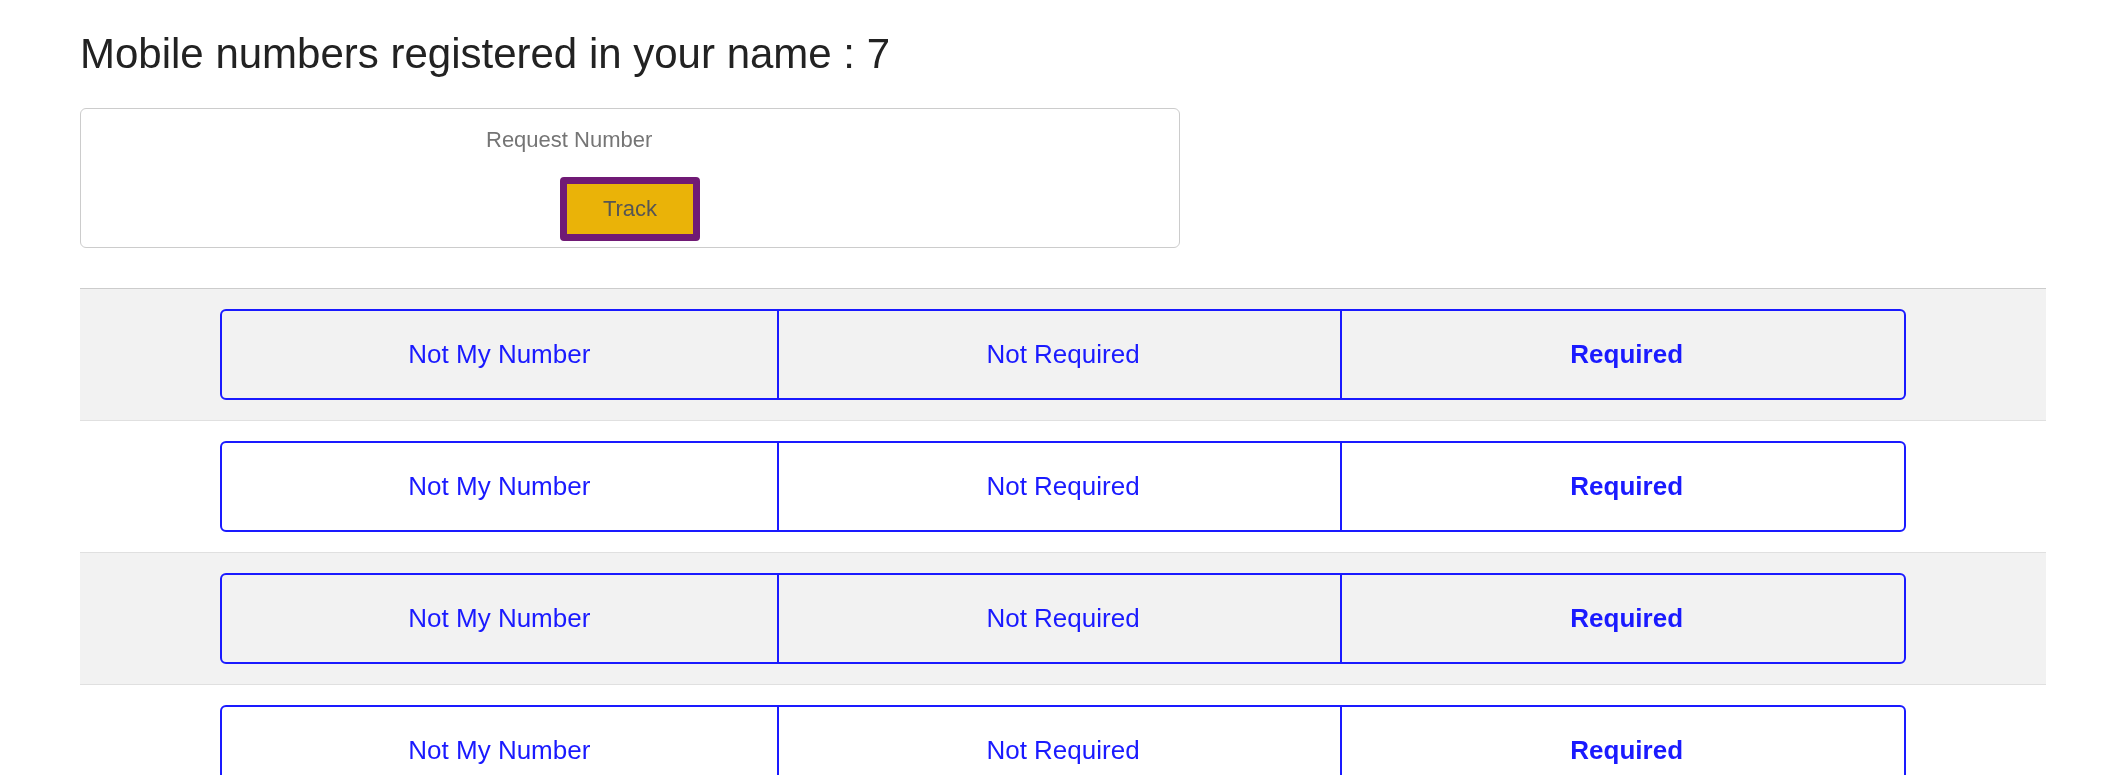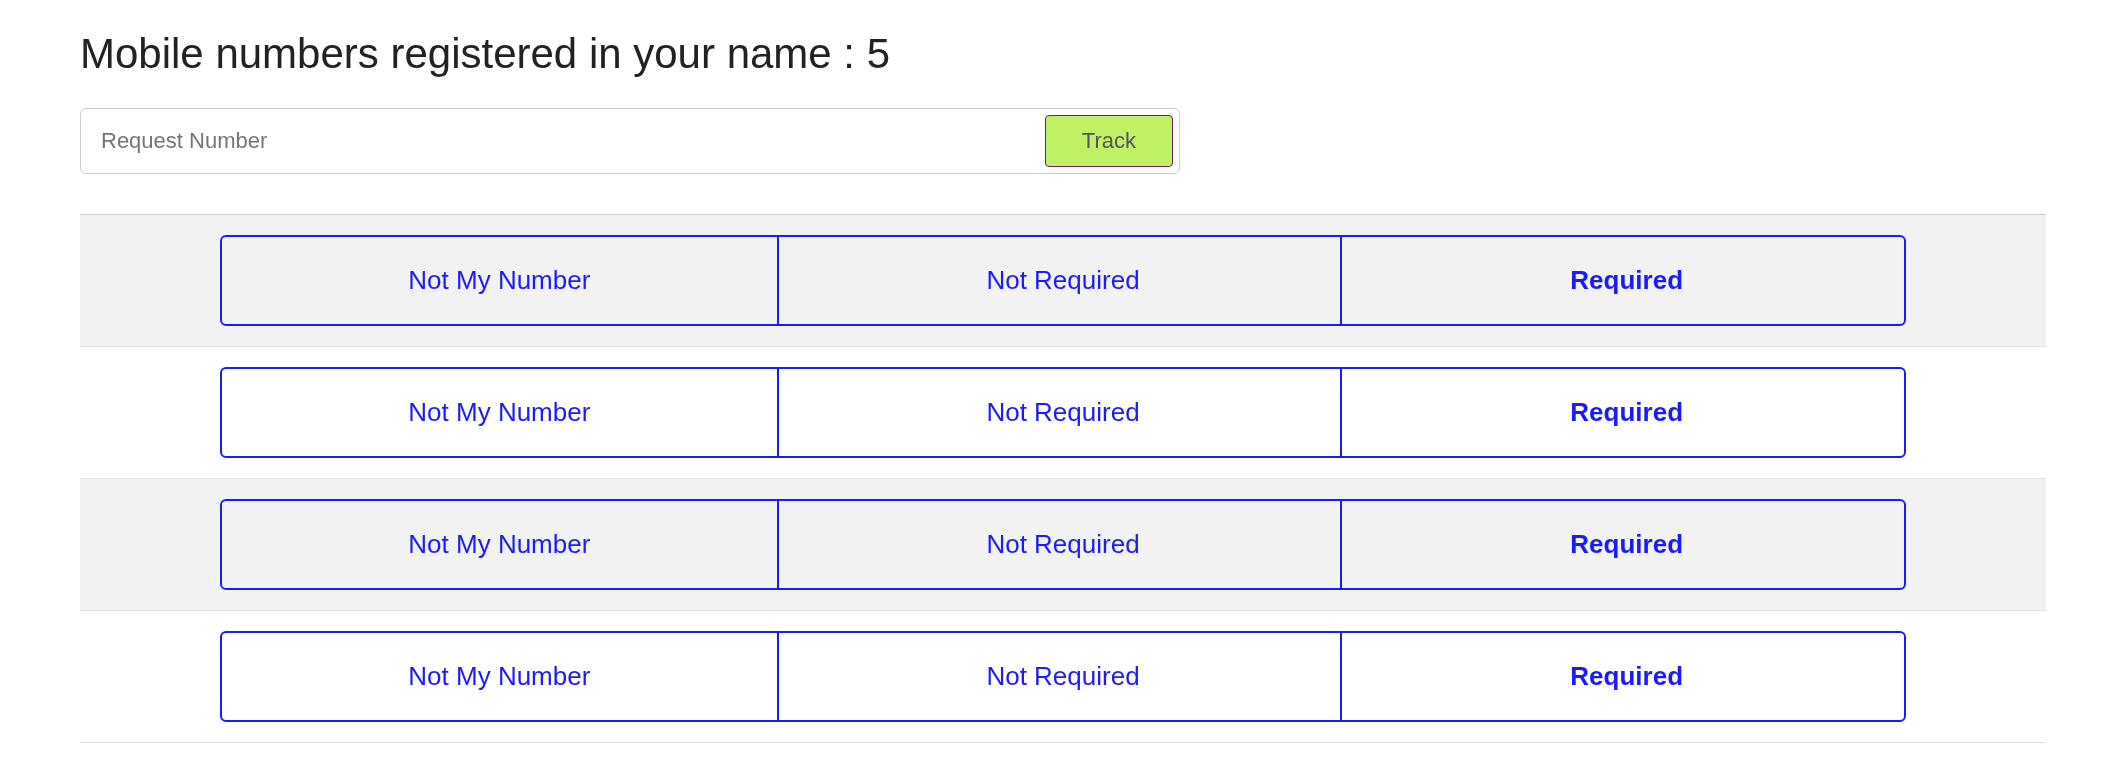--- a/index.html
+++ b/index.html
@@ -25,36 +25,37 @@
 
     .search-bar {
       display: flex;
       align-items: center;
       width: 1100px;
       border: 1px solid #ccc;
       border-radius: 6px;
       overflow: visible;
       margin-bottom: 40px;
       background: #fff;
+      flex-direction: column;
     }
 
     .search-input {
       flex: 1;
       border: none;
       outline: none;
       font-size: 22px;
       padding: 18px 20px;
       color: #999;
       background: transparent;
     }
 
     .track-button {
-      border: 1px solid #701a75;
+      border: 7px solid #701a75;
       border-radius: 4px;
-      background: #bef264;
+      background: #eab308;
       font-size: 22px;
       color: #555;
       padding: 12px 36px;
       margin: 6px;
       cursor: pointer;
     }
 
     .divider {
       width: 100%;
       border: none;
@@ -111,21 +112,21 @@
     .footer-row {
       display: flex;
       align-items: center;
       padding: 40px 140px;
       gap: 40px;
     }
   </style>
 </head>
 <body>
 
-<h1 class="page-title">Mobile numbers registered in your name : 5</h1>
+<h1 class="page-title">Mobile numbers registered in your name : 7</h1>
 
 <div class="search-bar">
   <input class="search-input" type="text" placeholder="Request Number" style="">
   <button class="track-button">Track</button>
 </div>
 
 <hr class="divider">
 
 <div class="table-container">
 

